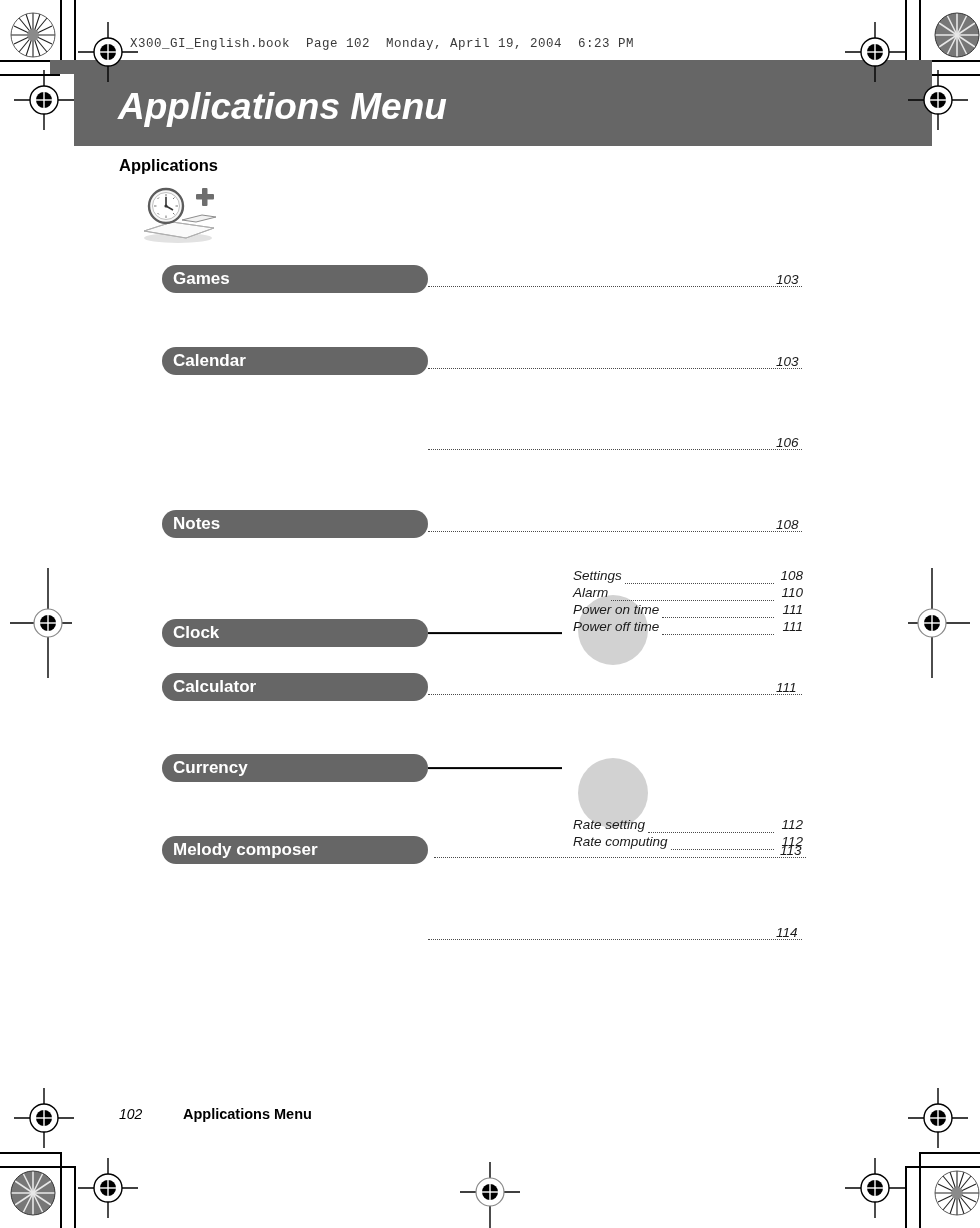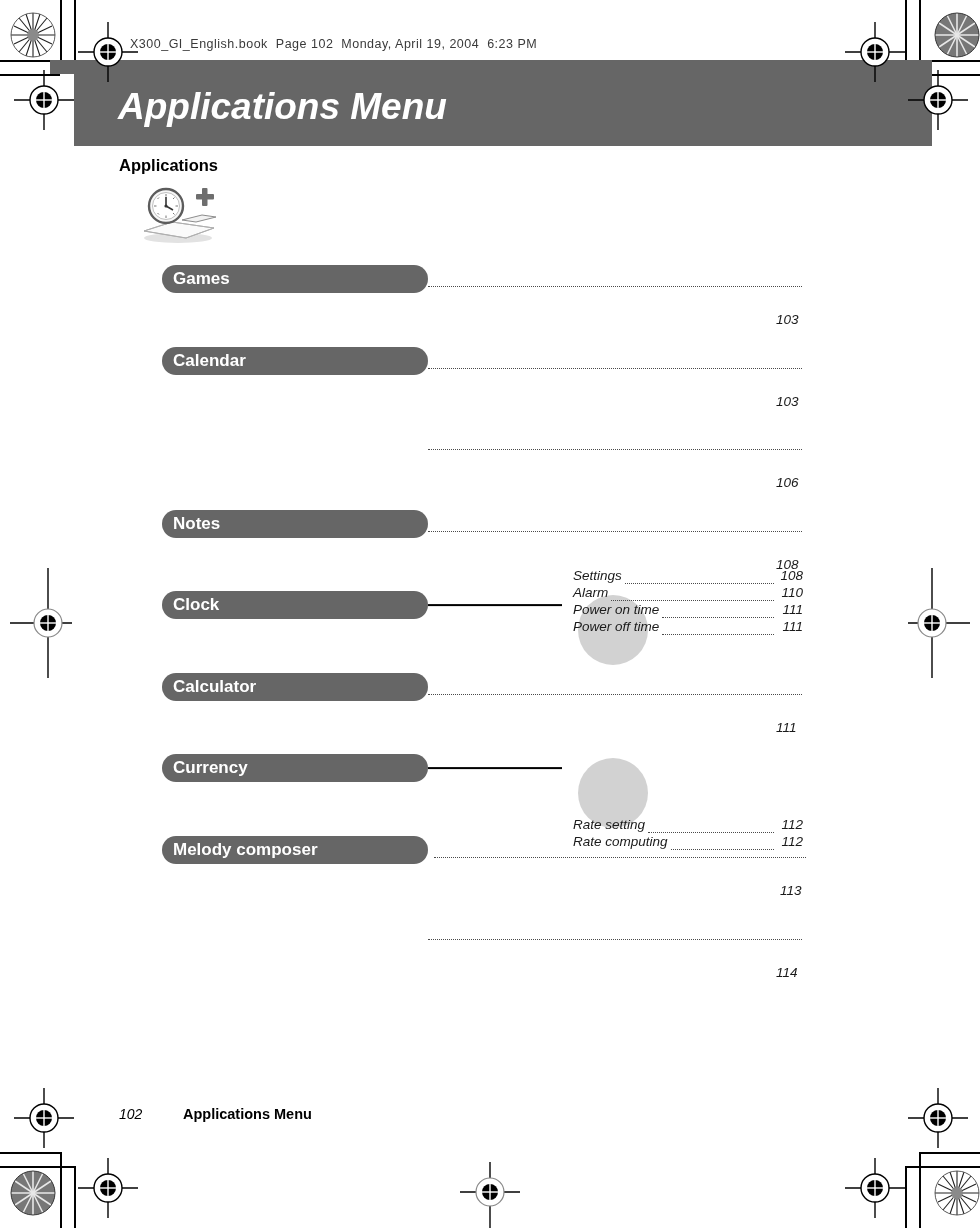--- a/index.html
+++ b/index.html
@@ -35,21 +35,21 @@
   .corner-sq {
     position: absolute;
     background: #666666;
   }
 
   
   .run-head {
     position: absolute;
     left: 130px;
     top: 37px;
-    font-family: Liberation Sans, sans-serif;
+    font-family: Liberation Mono, monospace;
     font-size: 12.5px;
     letter-spacing: 0.5px;
     color: #3a3a3a;
     white-space: pre;
     text-align: center;
   }
 
   
   .chapter-title {
     position: absolute;
@@ -126,21 +126,20 @@
   }
   .pageno {
     position: absolute;
     left: 776px;
     top: 50%;
     transform: translateY(-50%);
     font-size: 13.5px;
     font-style: italic;
     color: #1a1a1a;
     white-space: nowrap;
-    margin-top: 40px;
   }
 
   
   .connector {
     position: absolute;
     left: 428px;
     width: 134px;
     height: 1.8px;
     background: #000;
     top: 50%;
@@ -512,21 +511,21 @@
       <span class="pill-label">Notes</span>
     </div>
     <div class="leader-wrap">
         <span class="leader"></span>
       </div>
     <div class="pageno">108</div>
   </div>
 
   <div class="blob" style="left:578px;top:595px;"></div>
 
-  <div class="row" style="top:591px;">
+  <div class="row" style="top:619px;">
     <div class="pill">
       <span class="pill-label">Clock</span>
     </div>
     <div class="connector"></div>
   </div>
   <div class="subgroup z1" style="top:567px;">
     <div class="subrow">
       <span class="sub-label">Settings</span>
       <span class="sub-leader"></span>
       <span class="sub-page">108</span>

